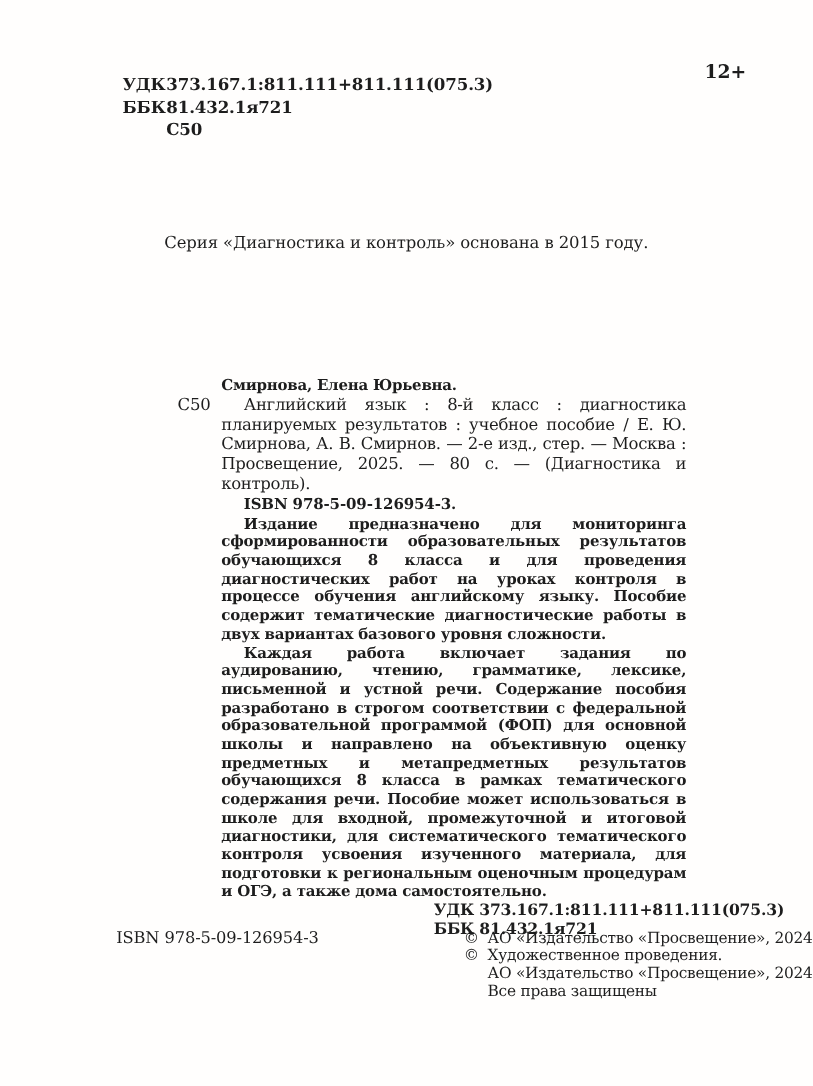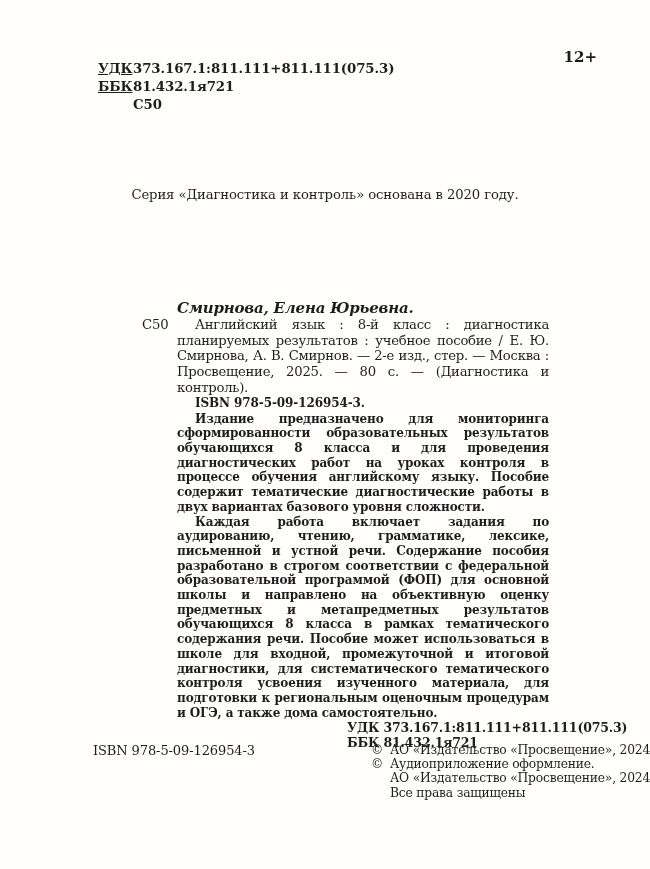--- a/index.html
+++ b/index.html
@@ -13,21 +13,21 @@
   }
   .page { position: absolute; inset: 0; background: #fffefd; }
 
   
   .top-codes {
     position: absolute; top: 60px; left: 98px;
     font-weight: bold; font-size: 13.3px; line-height: 18px;
     letter-spacing: -0.1px;
   }
   .code-line { display: flex; }
-  .code-label { width: 35px; flex: 0 0 35px; text-decoration: underline; }
+  .code-label { width: 35px; flex: 0 0 35px; }
 
   .age-badge {
     position: absolute; top: 48px; right: 53px;
     font-weight: bold; font-size: 15px;
   }
 
   .series-line {
     position: absolute; top: 187px; left: 0; width: 100%;
     text-align: center; font-size: 13.2px; letter-spacing: -0.1px;
   }
@@ -35,23 +35,22 @@
   
   .main {
     position: absolute; top: 301px; left: 177px; width: 372px;
   }
   .main p { margin: 0; }
   .margin-code {
     position: absolute; left: -35px; top: 16px;
     font-size: 13.2px; letter-spacing: -0.1px;
   }
   .author {
-    font-weight: bold; font-size: 15px; line-height: 15.8px;
+    font-weight: bold; font-size: 12px; line-height: 15.8px;
     letter-spacing: -0.2px;
-    font-style: italic;
   }
   .desc {
     font-size: 13.2px; line-height: 15.8px;
     text-align: justify; text-indent: 18px; letter-spacing: -0.25px;
   }
   .isbn-line {
     font-weight: bold; font-size: 12px; line-height: 15.8px;
     text-indent: 18px; letter-spacing: -0.1px;
   }
   .annot {
@@ -96,21 +95,21 @@
       <span class="code-value">81.432.1я721</span>
     </div>
     <div class="code-line">
       <span class="code-label"></span>
       <span class="code-value">С50</span>
     </div>
   </div>
 
   <div class="age-badge">12+</div>
 
-  <div class="series-line">Серия «Диагностика и контроль» основана в 2020 году.</div>
+  <div class="series-line">Серия «Диагностика и контроль» основана в 2015 году.</div>
 
   <div class="main">
     <span class="margin-code">С50</span>
     <p class="author">Смирнова, Елена Юрьевна.</p>
     <p class="desc">Английский язык : 8-й класс : диагностика планируемых результатов : учебное пособие / Е. Ю. Смирнова, А. В. Смирнов. — 2-е изд., стер. — Москва : Просвещение, 2025. — 80 с. — (Диагностика и контроль).</p>
     <p class="isbn-line">ISBN 978-5-09-126954-3.</p>
     <p class="annot">Издание предназначено для мониторинга сформированности образовательных результатов обучающихся 8 класса и для проведения диагностических работ на уроках контроля в процессе обучения английскому языку. Пособие содержит тематические диагностические работы в двух вариантах базового уровня сложности.</p>
     <p class="annot">Каждая работа включает задания по аудированию, чтению, грамматике, лексике, письменной и устной речи. Содержание пособия разработано в строгом соответствии с федеральной образовательной программой (ФОП) для основной школы и направлено на объективную оценку предметных и метапредметных результатов обучающихся 8 класса в рамках тематического содержания речи. Пособие может использоваться в школе для входной, промежуточной и итоговой диагностики, для систематического тематического контроля усвоения изученного материала, для подготовки к региональным оценочным процедурам и ОГЭ, а также дома самостоятельно.</p>
     <div class="codes-bottom">
       <div>УДК 373.167.1:811.111+811.111(075.3)</div>
@@ -120,21 +119,21 @@
 
   <div class="footer">
     <div class="footer-isbn">ISBN 978-5-09-126954-3</div>
     <div class="copyright">
       <div class="c-line">
         <span class="c-sym">©</span>
         <span>АО «Издательство «Просвещение», 2024</span>
       </div>
       <div class="c-line">
         <span class="c-sym">©</span>
-        <span>Аудиоприложение оформление.</span>
+        <span>Художественное проведения.</span>
       </div>
       <div class="c-line">
         <span class="c-sym"></span>
         <span>АО «Издательство «Просвещение», 2024</span>
       </div>
       <div class="c-line">
         <span class="c-sym"></span>
         <span>Все права защищены</span>
       </div>
     </div>

